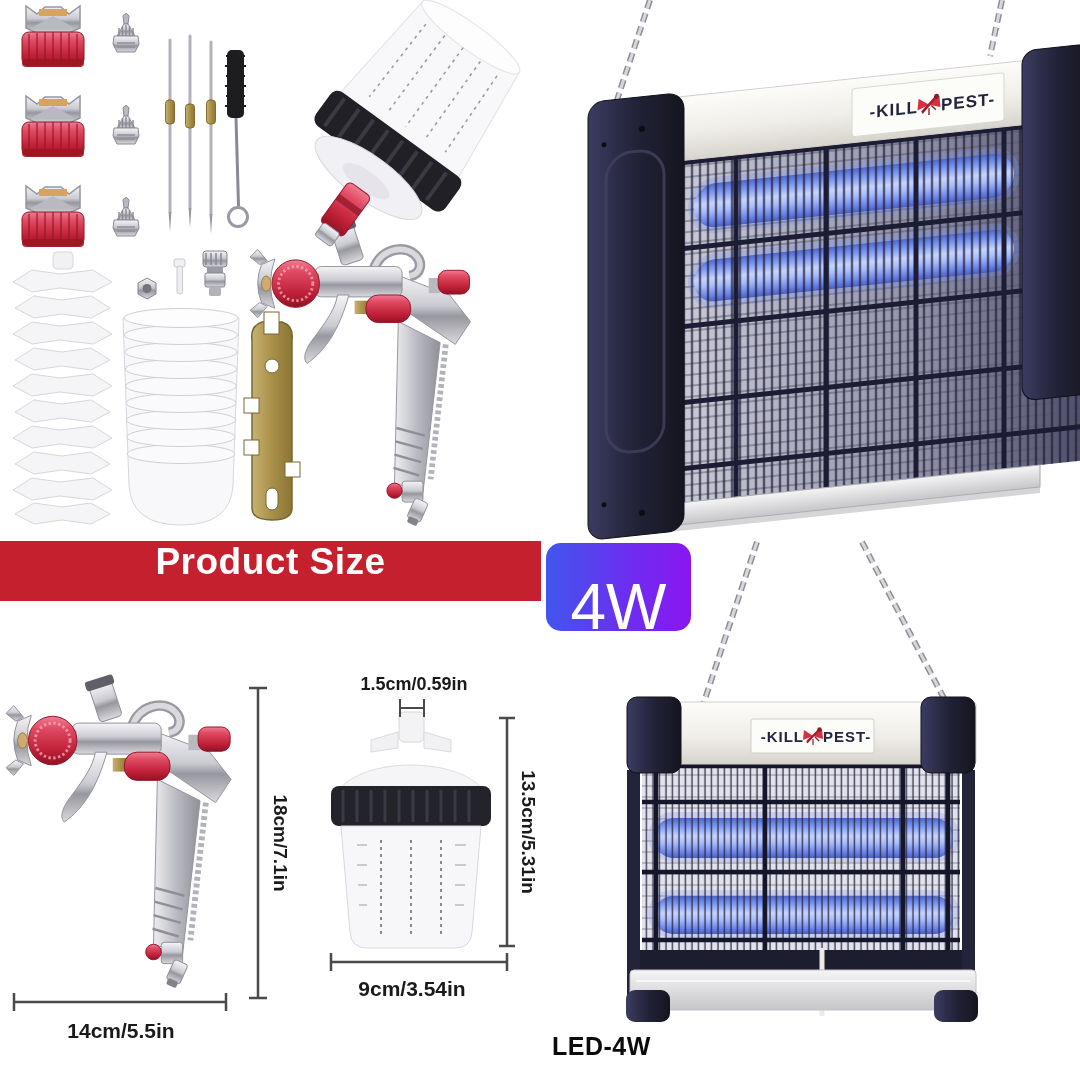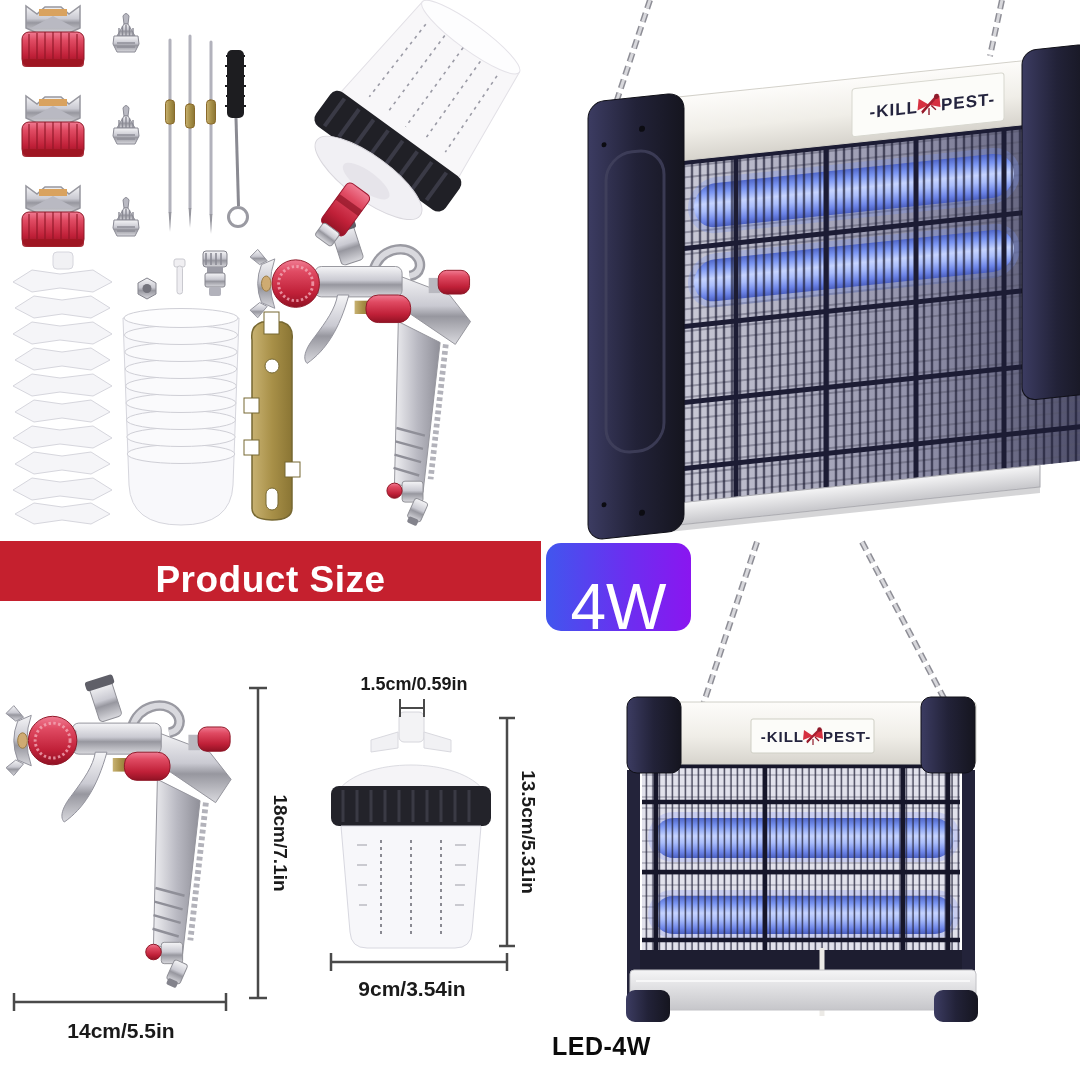--- a/index.html
+++ b/index.html
@@ -1,20 +1,20 @@
 <!DOCTYPE html>
 <html><head>
 <meta charset="utf-8">
 <style>
   html,body{margin:0;padding:0;background:#fff;}
   .canvas{position:relative;width:1080px;height:1080px;background:#ffffff;overflow:hidden;
           font-family:"Liberation Sans","DejaVu Sans",sans-serif;}
   .canvas svg{position:absolute;display:block;}
   .banner{position:absolute;left:0;top:541px;width:541px;height:60px;background:#c5202e;
-          display:flex;align-items:flex-end;justify-content:center;}
+          display:flex;align-items:flex-start;justify-content:center;}
   .banner span{color:#ffffff;font-size:37px;font-weight:bold;letter-spacing:.5px;}
   .badge{position:absolute;left:546px;top:543px;width:145px;height:88px;border-radius:15px;
          background:linear-gradient(90deg,#4156ee 0%,#6b2ff0 55%,#8a16f0 100%);
          display:flex;align-items:center;justify-content:center;}
   .badge span{color:#ffffff;font-size:64px;font-weight:normal;margin-top:40px;}
   .model{position:absolute;left:552px;top:1032px;color:#0b0b0b;font-size:25px;font-weight:bold;letter-spacing:.5px;}
   text{font-family:"Liberation Sans","DejaVu Sans",sans-serif;}
   .dimtxt{font-weight:bold;fill:#1a1a1a;}
   .brandtxt{font-weight:bold;fill:#24243e;letter-spacing:1px;}
 </style>

